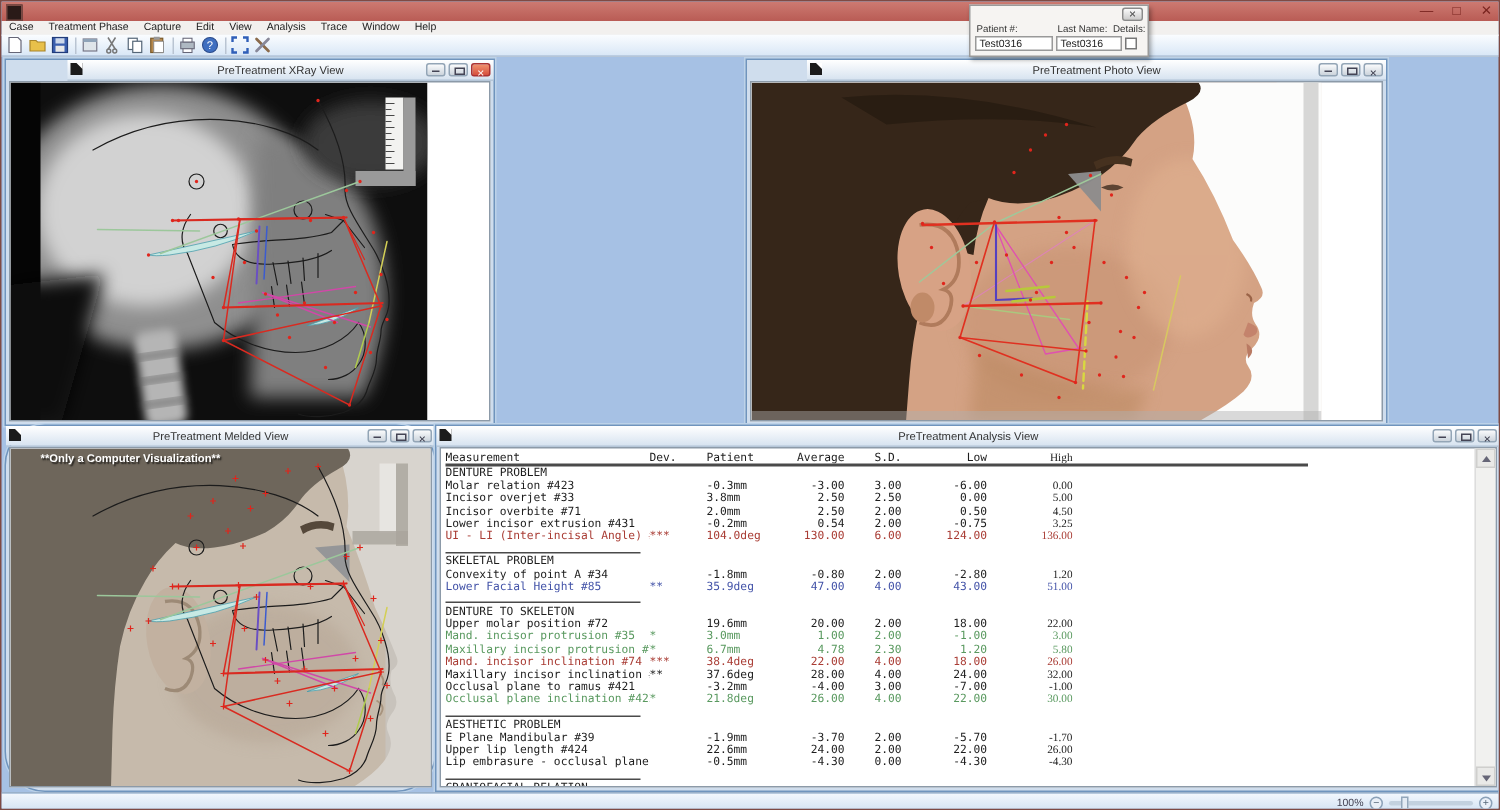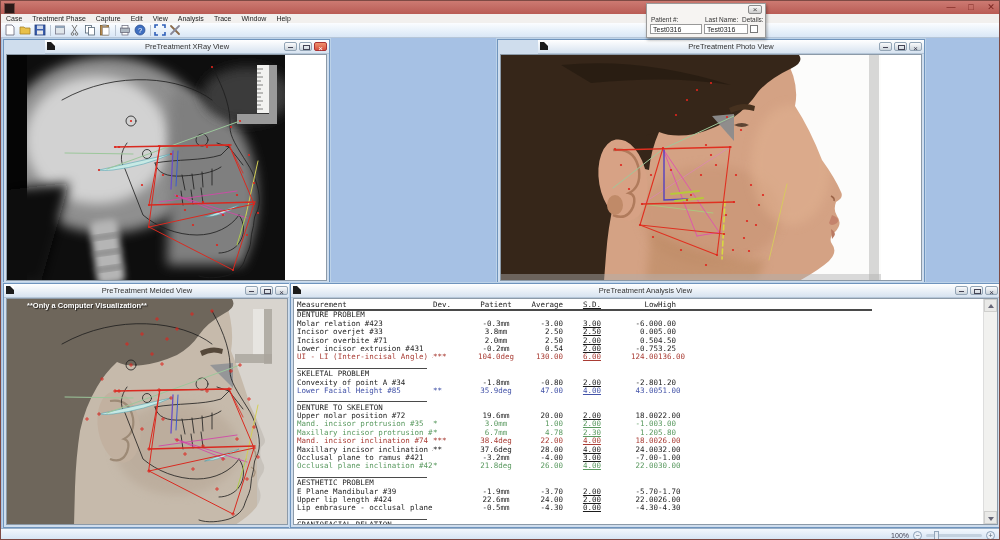--- a/index.html
+++ b/index.html
@@ -46,22 +46,22 @@
   .cbtn.red.g-clo:after{color:#fff;}
   .cbody{position:absolute;left:2px;right:2px;top:14px;bottom:2px;border:1px solid #8c9aa8;background:#fff;overflow:hidden;}
   
   #analysis-body{background:#fff;}
   .tablewrap{position:absolute;left:3px;top:2px;right:14px;bottom:0;
     font-family:"DejaVu Sans Mono",monospace;font-size:7.5px;color:#1d1d1d;white-space:nowrap;}
   .trow,.hrow,.sep{height:8.4px;line-height:8.4px;}
   .hrow{border-bottom:2px solid #4a4a4a;width:575px;}
   .c{display:inline-block;overflow:hidden;vertical-align:top;}
   .c0{width:136px;}.c1{width:38px;}
-  .c2{width:50px;text-align:center;}.c3{width:42px;text-align:right;}
-  .c4{width:38px;text-align:right;text-decoration:underline;}.c5{width:57px;text-align:right;}.c6{width:57px;text-align:left;}
+  .c2{width:50px;text-align:left;}.c3{width:42px;text-align:right;}
+  .c4{width:38px;text-align:right;}.c5{width:57px;text-align:right;}.c6{width:57px;text-align:right;font-family:Liberation Serif, serif;}
   .trow.red{color:#a93c34;}.trow.green{color:#59995f;}.trow.blue{color:#4353a8;}
   .sep{position:relative;}
   .sep i{position:absolute;left:0;top:6px;width:130px;border-top:1px solid #4a4a4a;}
   .vscroll{position:absolute;right:0;top:0;bottom:0;width:13px;background:#f1f1ef;border-left:1px solid #ddd;}
   .sarrow{position:absolute;left:0;width:13px;height:13px;background:#e9e9e7;border:1px solid #cfcfcd;box-sizing:border-box;}
   .sarrow.up{top:0;}.sarrow.down{bottom:0;}
   .tri-up{position:absolute;left:3px;top:4px;border-left:3px solid transparent;border-right:3px solid transparent;border-bottom:4px solid #667;}
   .tri-down{position:absolute;left:3px;top:5px;border-left:3px solid transparent;border-right:3px solid transparent;border-top:4px solid #667;}
   
   .ppanel{position:absolute;left:645px;top:2px;width:118px;height:33px;background:#f6f4f2;
@@ -359,21 +359,21 @@
             <circle cx="262" cy="140" r="1.1" fill="#e0251c"></circle>
             <circle cx="255" cy="170" r="1.1" fill="#e0251c"></circle>
             <circle cx="248" cy="196" r="1.1" fill="#e0251c"></circle>
             <circle cx="226" cy="62" r="1.1" fill="#e0251c"></circle>
             <circle cx="240" cy="75" r="1.1" fill="#e0251c"></circle>
           </g>
       </svg>
     </div>
   </div>
 
-  <div class="cwin" style="left:2px;top:282px;width:286px;height:243px;">
+  <div class="cwin" style="left:2px;top:282px;width:286px;height:243px;border-radius:27px;">
     <div class="ctit">
       <div class="cicon"></div>
       <span>PreTreatment Melded View</span>
       <div class="cbtns">
         <div class="cbtn g-min"></div>
         <div class="cbtn g-max"></div>
         <div class="cbtn g-clo"></div>
       </div>
     </div>
     <div class="cbody">

